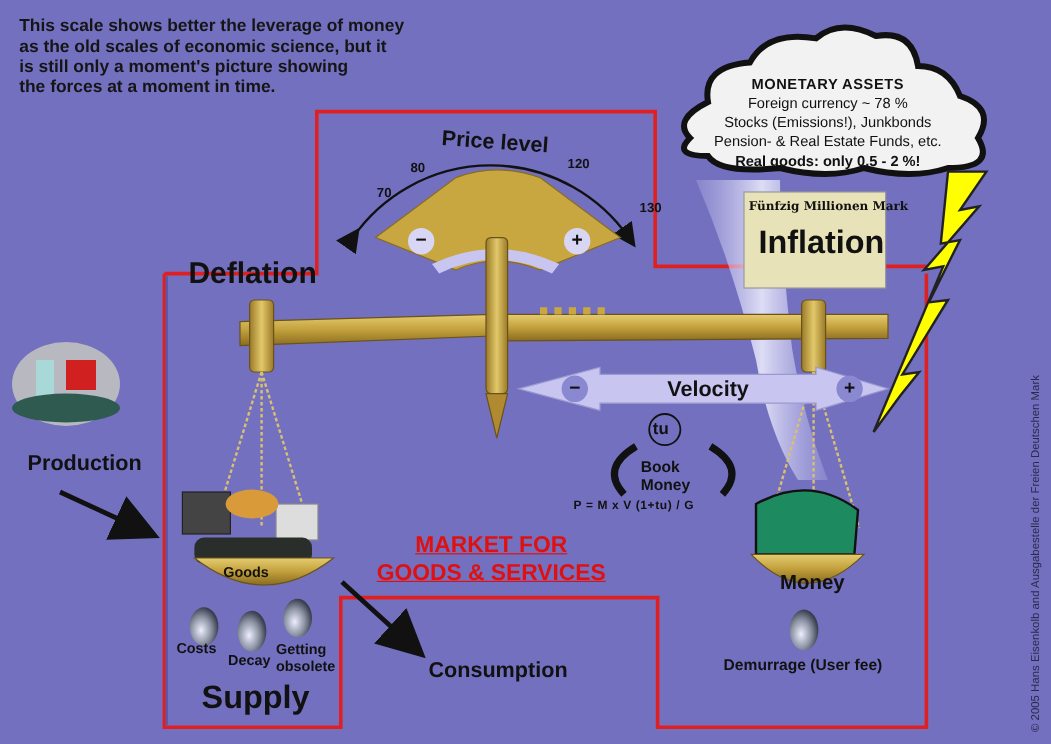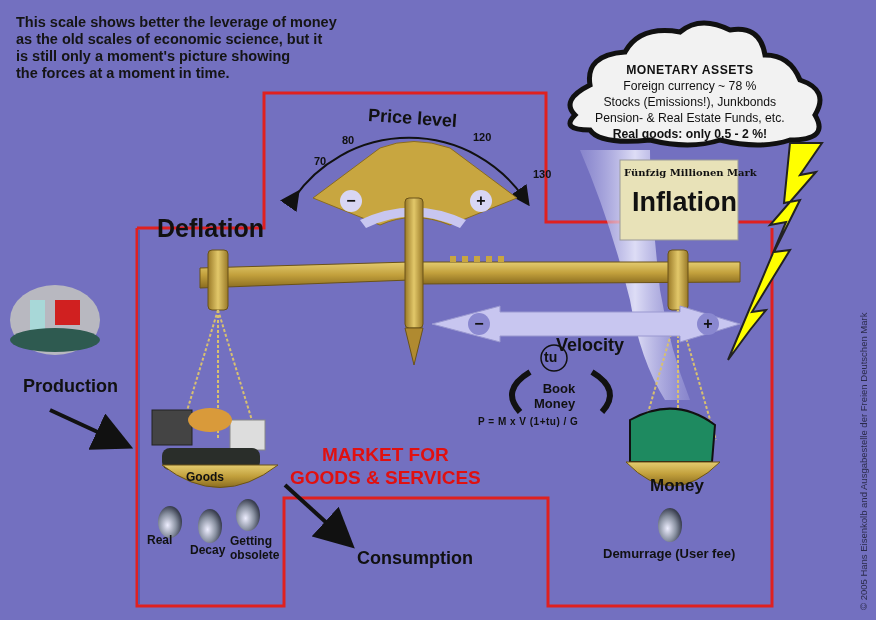--- a/index.html
+++ b/index.html
@@ -9,23 +9,23 @@
   .txt { position: absolute; color: #111; font-weight: bold; white-space: nowrap; }
   .intro { left: 16px; top: 14px; font-size: 14.5px; line-height: 17px; white-space: pre-line; color: #151515; }
   .cloud-text { left: 595px; top: 62px; font-size: 12.2px; line-height: 16px; font-weight: normal; color: #111; text-align: center; }
   .cloud-text .ct-title { font-weight: bold; letter-spacing: 0.5px; }
   .cloud-text .ct-bold { font-weight: bold; }
   .big { font-size: 25px; }
   .mid { font-size: 18px; }
   .small { font-size: 12px; }
   .red-title { color: #e01010; font-size: 19px; text-align: center; line-height: 23px; white-space: pre-line; }
   .copyright { position: absolute; left: 858px; top: 610px; transform-origin: left top; transform: rotate(-90deg); font-size: 9.5px; color: #2a2a4a; white-space: nowrap; font-weight: normal; }
-  .velocity { left: 556px; top: 314px; font-size: 18px; margin-top: 21px; }
+  .velocity { left: 556px; top: 314px; font-size: 18px; }
   .formula { left: 478px; top: 416px; font-size: 10px; letter-spacing: 0.5px; }
-  .bookmoney { left: 534px; top: 381px; font-size: 13px; text-align: right; line-height: 15px; white-space: pre-line; }
+  .bookmoney { left: 534px; top: 381px; font-size: 13px; text-align: left; line-height: 15px; white-space: pre-line; }
   .tu { left: 544px; top: 349px; font-size: 14px; }
   .gauge-num { position: absolute; font-size: 11px; color: #111; font-weight: bold; }
   .pm { position: absolute; width: 22px; height: 22px; border-radius: 50%; background: #d8d6f4; color: #111; font-weight: bold; font-size: 16px; text-align: center; line-height: 21px; }
 </style>
 </head>
 <body>
 
 <div id="stage">
   <svg id="art" width="876" height="620">
     <defs>
@@ -155,27 +155,28 @@
   <div class="pm" style="left:470px;top:190px;">+</div>
 
   <div class="txt big" style="left:157px;top:190px;margin-top:24px;">Deflation</div>
   <div class="txt" style="left:632px;top:187px;font-size:27px;">Inflation</div>
   <div class="txt" style="left:624px;top:167px;font-size:10px;font-family:'DejaVu Serif',serif;text-align:center;">Fünfzig Millionen Mark</div>
 
   <div class="txt mid" style="left:23px;top:376px;">Production</div>
 
   <div class="txt" style="left:186px;top:470px;font-size:12px;">Goods</div>
   <div class="txt" style="left:650px;top:476px;font-size:17px;">Money</div>
-  <div class="txt small" style="left:147px;top:533px;">Real</div>
+  <div class="txt small" style="left:147px;top:533px;">Costs</div>
   <div class="txt small" style="left:190px;top:543px;">Decay</div>
   <div class="txt small" style="left:230px;top:534px;white-space:pre-line;line-height:14px;">Getting
 obsolete</div>
+  <div class="txt" style="left:168px;top:566px;font-size:27px;">Supply</div>
   <div class="txt mid" style="left:357px;top:548px;">Consumption</div>
   <div class="txt small" style="left:603px;top:546px;font-size:13px;">Demurrage (User fee)</div>
-  <div class="txt red-title" style="left:290px;top:443px;">MARKET FOR
+  <div class="txt red-title" style="left:314px;top:443px;text-decoration:underline;">MARKET FOR
 GOODS &amp; SERVICES</div>
 
   <div class="txt velocity">Velocity</div>
   <div class="pm" style="left:468px;top:313px;background:#8a88d0;">−</div>
   <div class="pm" style="left:697px;top:313px;background:#8a88d0;">+</div>
 
   <div class="txt tu">tu</div>
   <div class="txt bookmoney">Book
 Money</div>
   <div class="txt formula">P = M x V (1+tu) / G</div>

